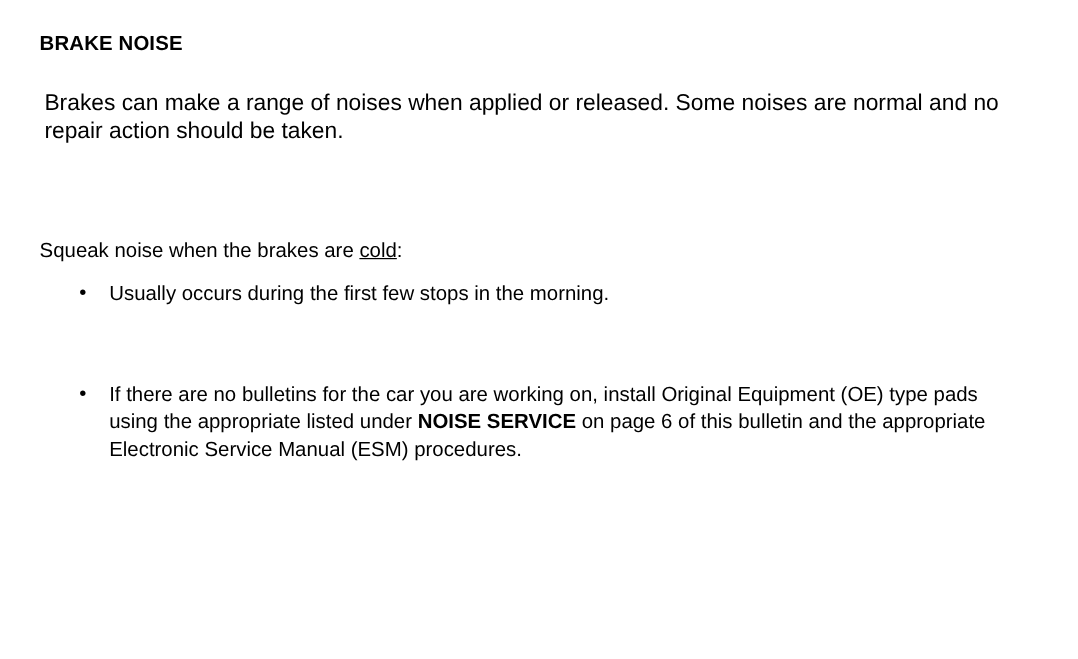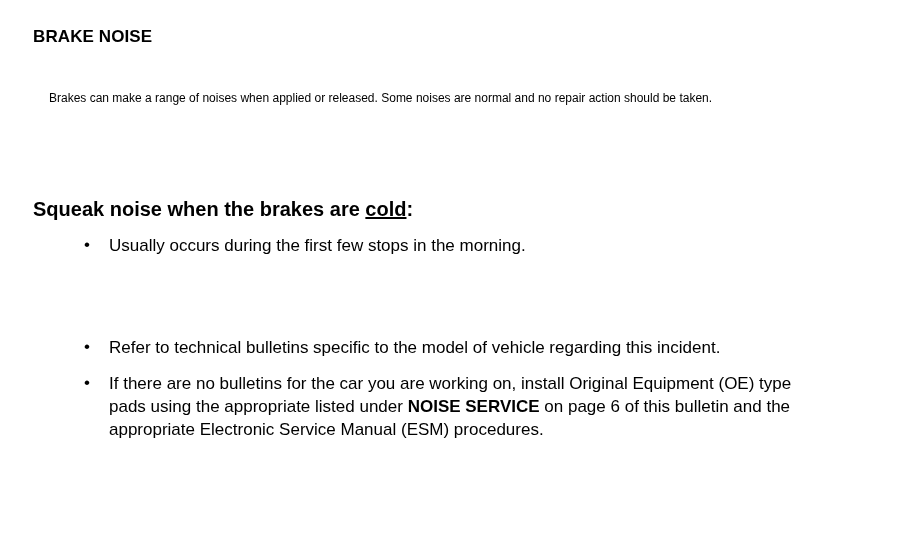--- a/index.html
+++ b/index.html
@@ -27,41 +27,41 @@
 
   .doc-title {
     font-size: 17px;
     font-weight: bold;
     letter-spacing: 0.1px;
     line-height: 22px;
     margin: 0 0 0 0;
   }
 
   .para {
-    font-size: 12px;
+    font-size: 19px;
     line-height: 23px;
-    margin: 16px;
+    margin: 4px;
     max-width: 818px;
   }
 
   .spacer-after-title { height: 23px; }
   .spacer-para       { height: 22px; }
   .spacer-section    { height: 50px; }
   .spacer-section2   { height: 48px; }
 
   .section-heading {
-    font-size: 20px;
-    font-weight: bold;
+    font-size: 17px;
+    font-weight: normal;
     line-height: 23px;
     margin: 0;
   }
 
   .bullets {
     list-style: none;
-    margin: 18px;
+    margin: 0;
     padding: 0;
   }
 
   .bullet-item {
     position: relative;
     font-size: 17px;
     line-height: 23px;
     padding-left: 58px;
     margin-top: 13px;
     max-width: 800px;
@@ -103,18 +103,17 @@
     <ul class="bullets bullets-group">
       <li class="bullet-item">Usually occurs during the first few stops in the morning.</li>
     </ul>
   </div>
 
   <div class="spacer-section2"></div>
 
   <div class="section">
 
     <ul class="bullets bullets-group">
-      <li class="bullet-item">Refer to technical bulletins specific to the model of vehicle regarding this incident.</li>
       <li class="bullet-item"><span>If there are no bulletins for the car you are working on, install Original Equipment (OE) type pads using the appropriate listed under </span><strong class="inline-bold">NOISE SERVICE</strong><span> on page 6 of this bulletin and the appropriate Electronic Service Manual (ESM) procedures.</span></li>
     </ul>
   </div>
 
 </div>
 
 </body></html>

